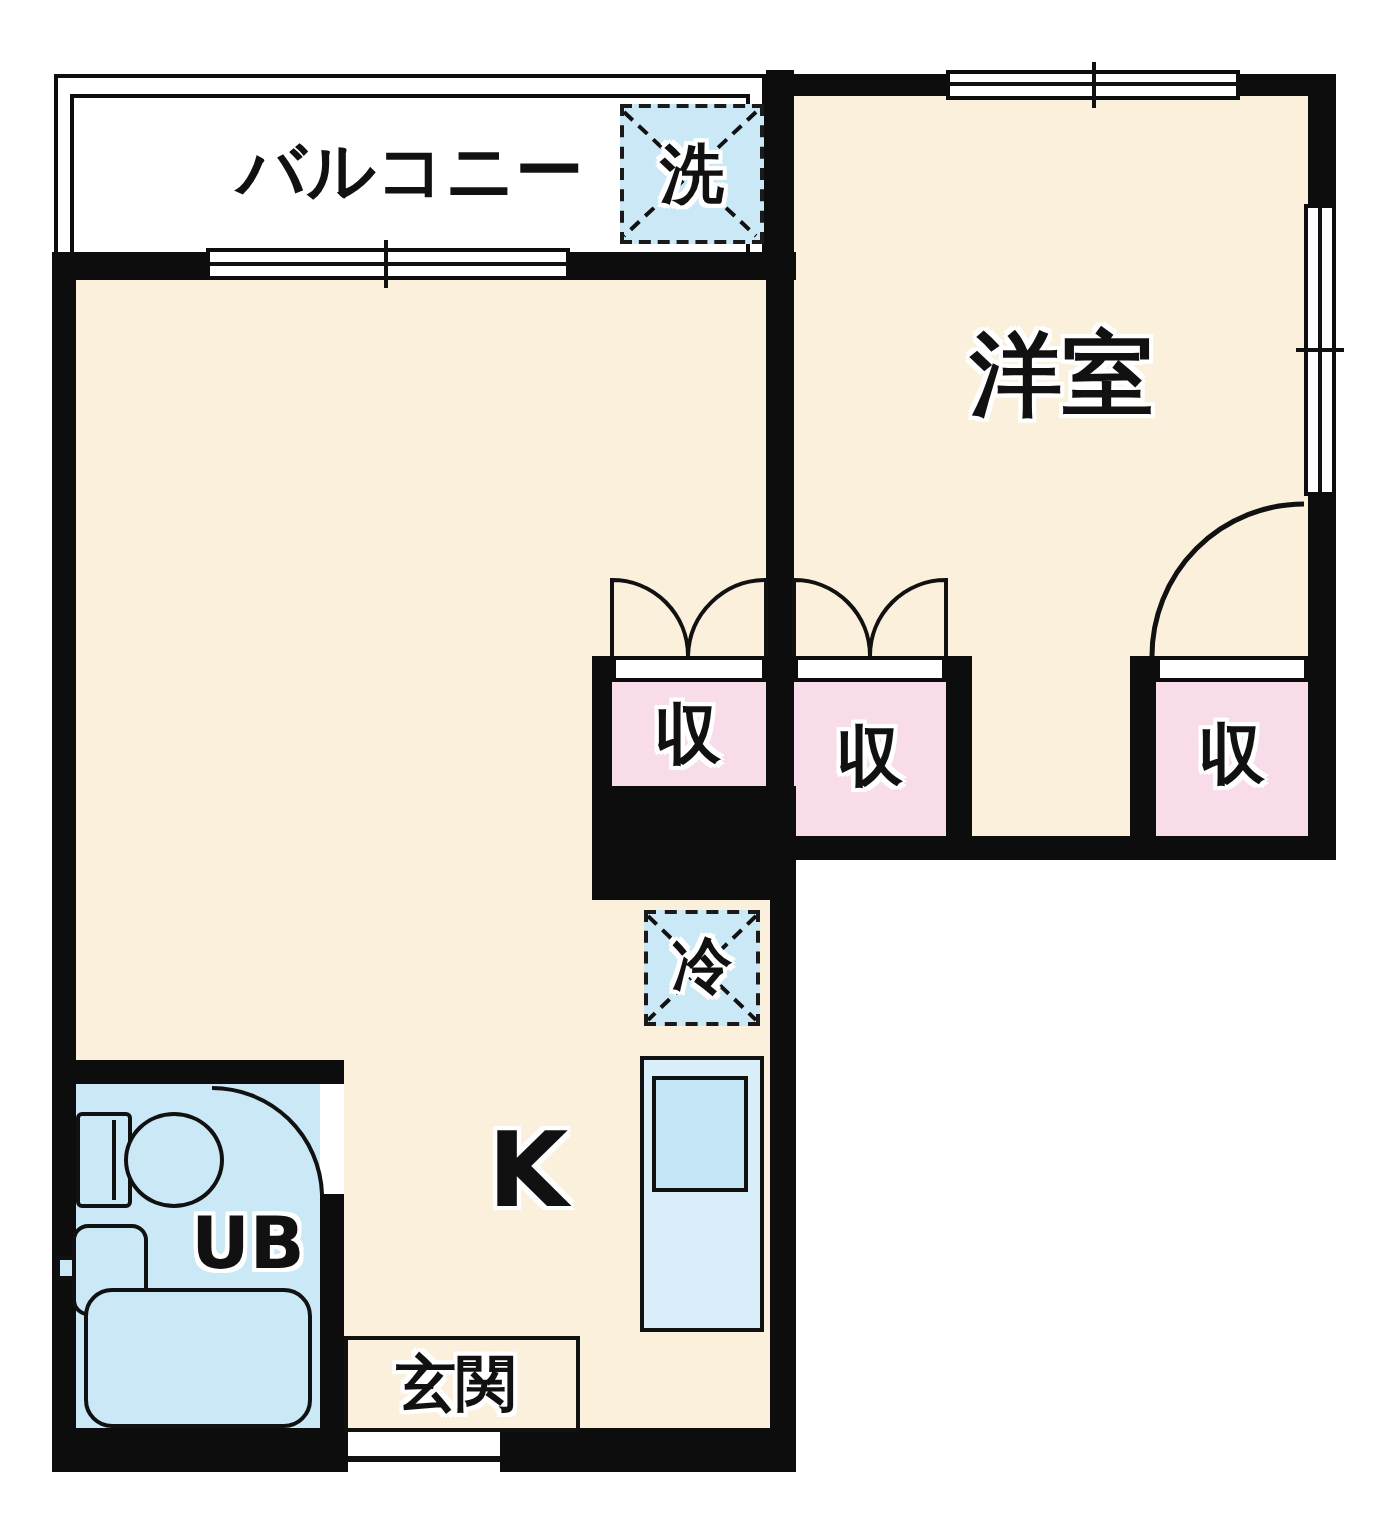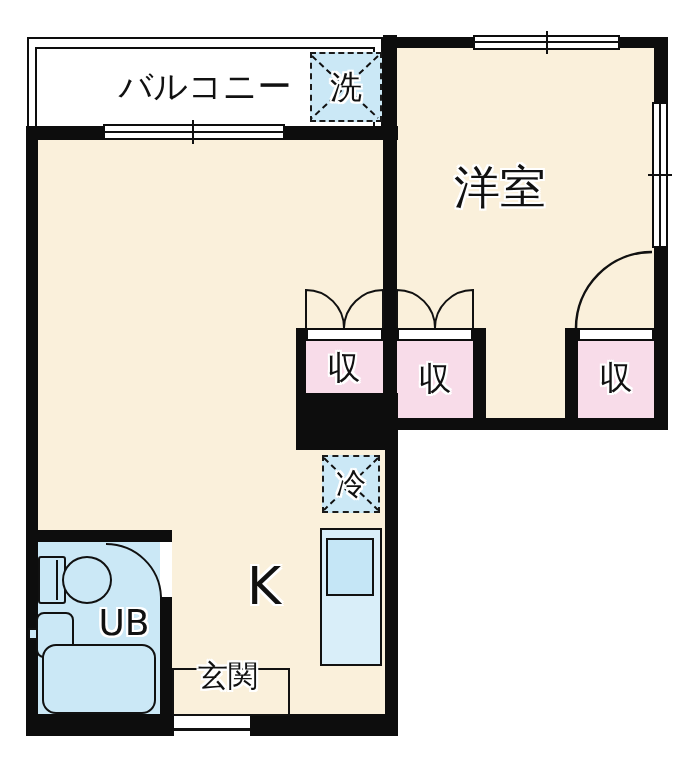--- a/index.html
+++ b/index.html
@@ -19,21 +19,21 @@
   .wall{background:var(--wall);}
   .floor-room{background:var(--room);}
   .floor-wet{background:var(--wet);}
   .pink{background:var(--closet);}
   .strip{background:#ffffff;border:2px solid var(--wall);}
   .dashedbox{background:var(--wet);border:2px dashed #1a1a1a;}
   .winbox{background:#ffffff;border:2px solid var(--wall);}
   .fixture{background:var(--wet);border:2px solid #111;}
   .label{
     position:absolute;transform:translate(-50%,-50%);
-    font-weight:normal;color:#111;white-space:nowrap;line-height:1;
+    font-weight:bold;color:#111;white-space:nowrap;line-height:1;
     text-shadow:-2px -2px 0 #fff,2px -2px 0 #fff,-2px 2px 0 #fff,2px 2px 0 #fff,
                  0 -2px 0 #fff,0 2px 0 #fff,-2px 0 0 #fff,2px 0 0 #fff;
   }
   svg.overlay{position:absolute;left:0;top:0;pointer-events:none;}
 </style>
 </head>
 <body>
 
 <div class="plan">
 
@@ -109,22 +109,22 @@
       </g>
 
       <path d="M 105 132 L 285 132 M 193 120 L 193 144"></path>
       <path d="M 473 42 L 620 42 M 547 31 L 547 54"></path>
       <path d="M 660 104 L 660 246 M 648 175 L 672 175"></path>
     </g>
   </svg>
 
   <div class="label" style="left:205px;top:86px;font-size:34px;">バルコニー</div>
   <div class="label" style="left:346px;top:87px;font-size:32px;">洗</div>
-  <div class="label" style="left:500px;top:187px;font-size:46px;">洋室</div>
+  <div class="label" style="left:531px;top:187px;font-size:46px;">洋室</div>
   <div class="label" style="left:344px;top:367px;font-size:33px;">収</div>
   <div class="label" style="left:435px;top:378px;font-size:33px;">収</div>
   <div class="label" style="left:616px;top:377px;font-size:33px;">収</div>
   <div class="label" style="left:351px;top:484px;font-size:30px;">冷</div>
   <div class="label" style="left:264px;top:586px;font-size:52px;">K</div>
   <div class="label" style="left:124px;top:623px;font-size:36px;">UB</div>
-  <div class="label" style="left:228px;top:676px;font-size:30px;">玄関</div>
+  <div class="label" style="left:228px;top:693px;font-size:30px;">玄関</div>
 
 </div>
 
 </body></html>

